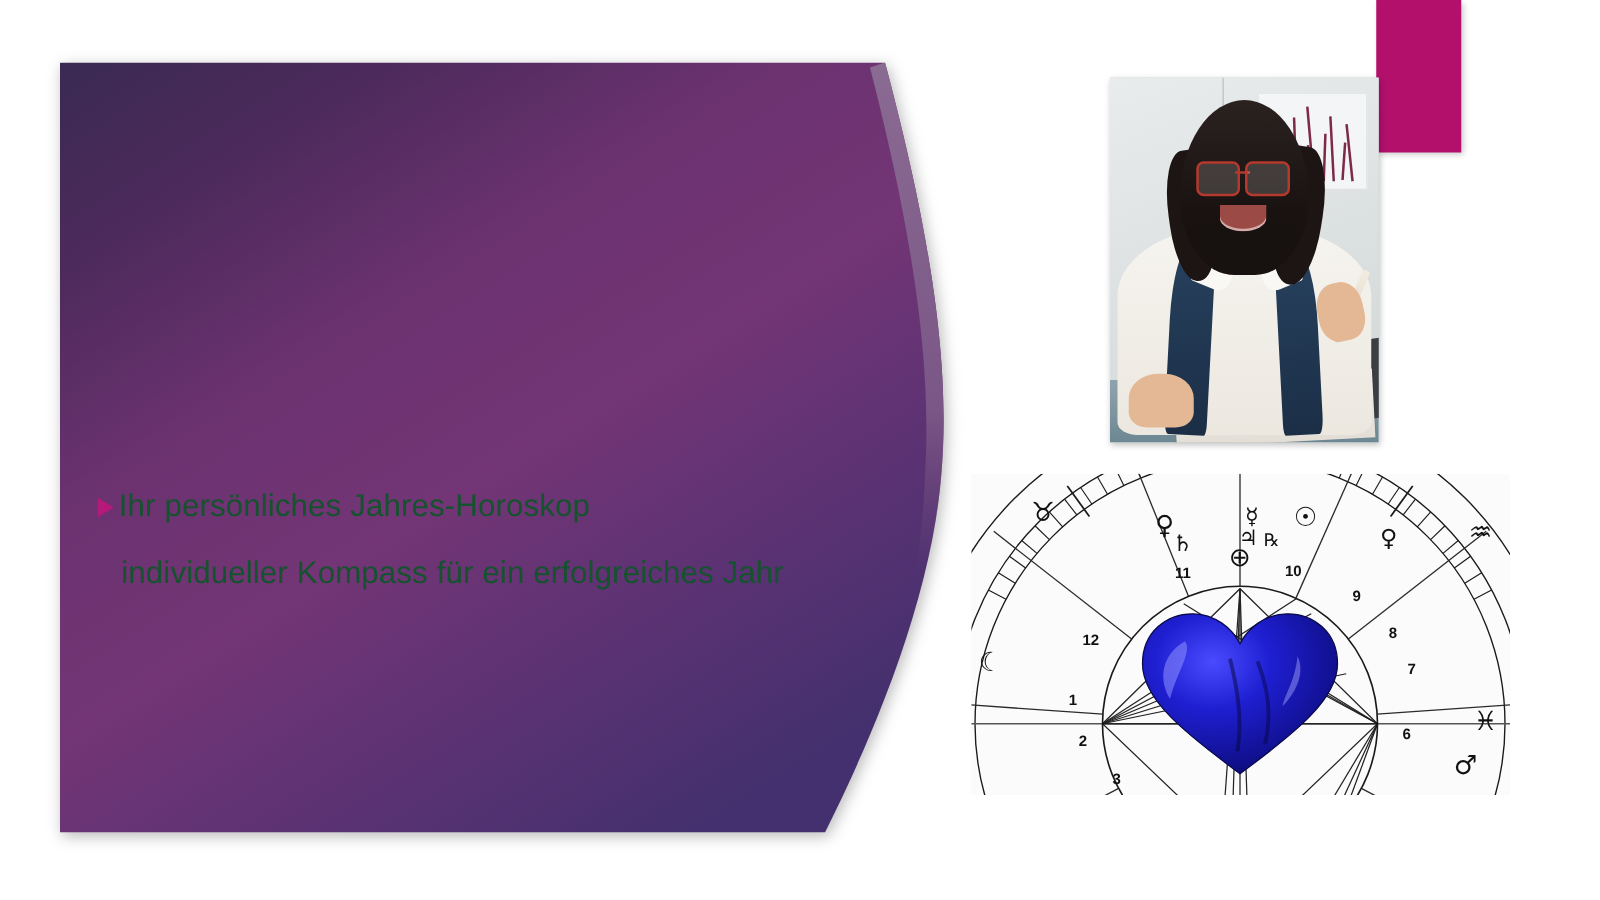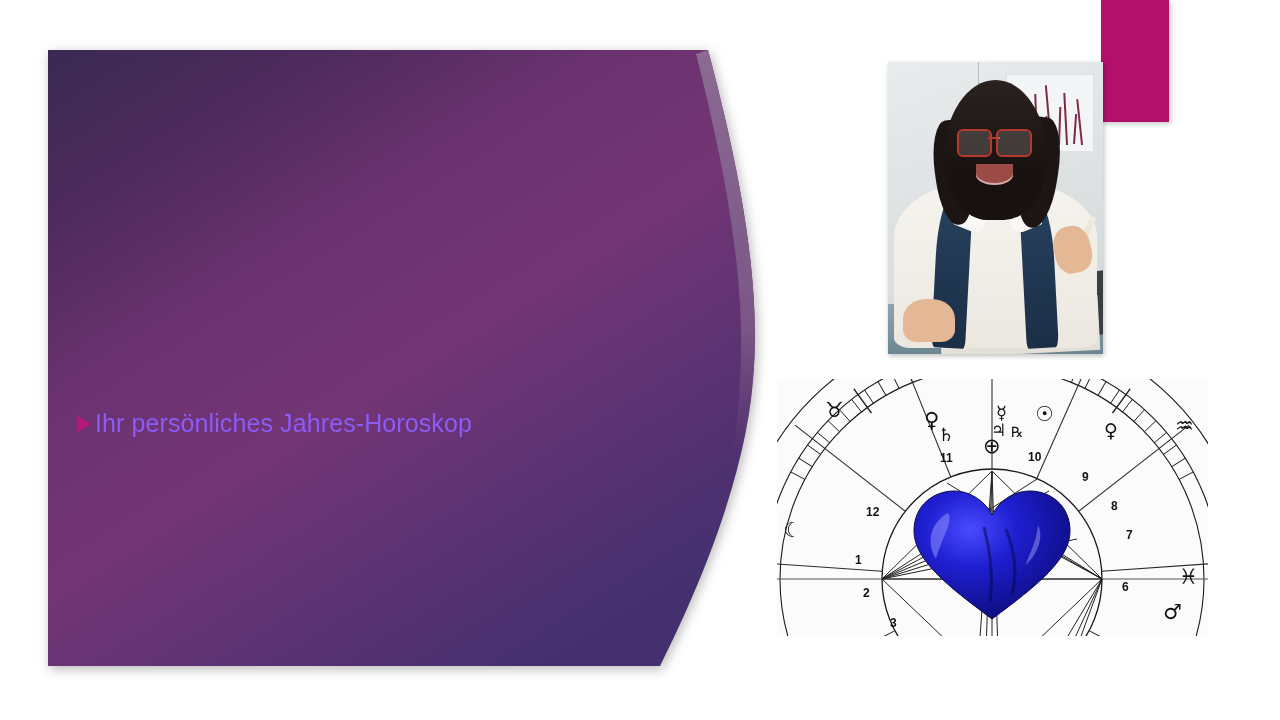--- a/index.html
+++ b/index.html
@@ -23,22 +23,22 @@
 
   
   .panel-wrap{
     position:absolute;left:48px;top:50px;width:712px;height:616px;
   }
   .panel-svg{position:absolute;left:0;top:0;width:712px;height:616px;
     filter:drop-shadow(2px 3px 6px rgba(0,0,0,.28));}
 
   
   .text-block{
-    position:absolute;left:78px;top:406px;width:660px;
-    color:#8b5cf6;
+    position:absolute;left:78px;top:388px;width:660px;
+    color:#14532d;
     font-family:"Liberation Sans", sans-serif;
     font-weight:400;
     letter-spacing:.1px;
   }
   .line{display:flex;align-items:flex-start;}
   .line1{font-size:25px;line-height:34px;}
   .line2{font-size:25px;line-height:34px;margin-top:19px;padding-left:19px;}
   .bullet-tri{
     width:0;height:0;flex:0 0 auto;
     border-left:13px solid #b5197a;
@@ -155,20 +155,23 @@
       <path d="M660,0 C700,150 712,250 705,330 C700,392 682,452 662,508
                C678,448 690,390 692,330 C697,250 686,152 648,4 Z" fill="url(#pg2)"></path>
     </svg>
   </div>
 
   <div class="text-block">
     <div class="line line1">
       <span class="bullet-tri"></span>
       <span class="txt">Ihr persönliches Jahres-Horoskop</span>
     </div>
+    <div class="line line2">
+      <span class="txt">individueller Kompass für ein erfolgreiches Jahr</span>
+    </div>
   </div>
 
   <div class="photo-portrait" title="Lächelnde Frau mit dunklem Haar, roter Brille, weißer Bluse und blauer Weste am Schreibtisch mit Unterlagen und Stift">
     <div class="pp-wall"></div>
     <div class="pp-wallline"></div>
     <div class="pp-art">
       <i style="left:8%;height:52%;transform:rotate(3deg)"></i>
       <i style="left:16%;height:72%;transform:rotate(-4deg)"></i>
       <i style="left:24%;height:44%;transform:rotate(6deg)"></i>
       <i style="left:33%;height:66%;transform:rotate(-2deg)"></i>

